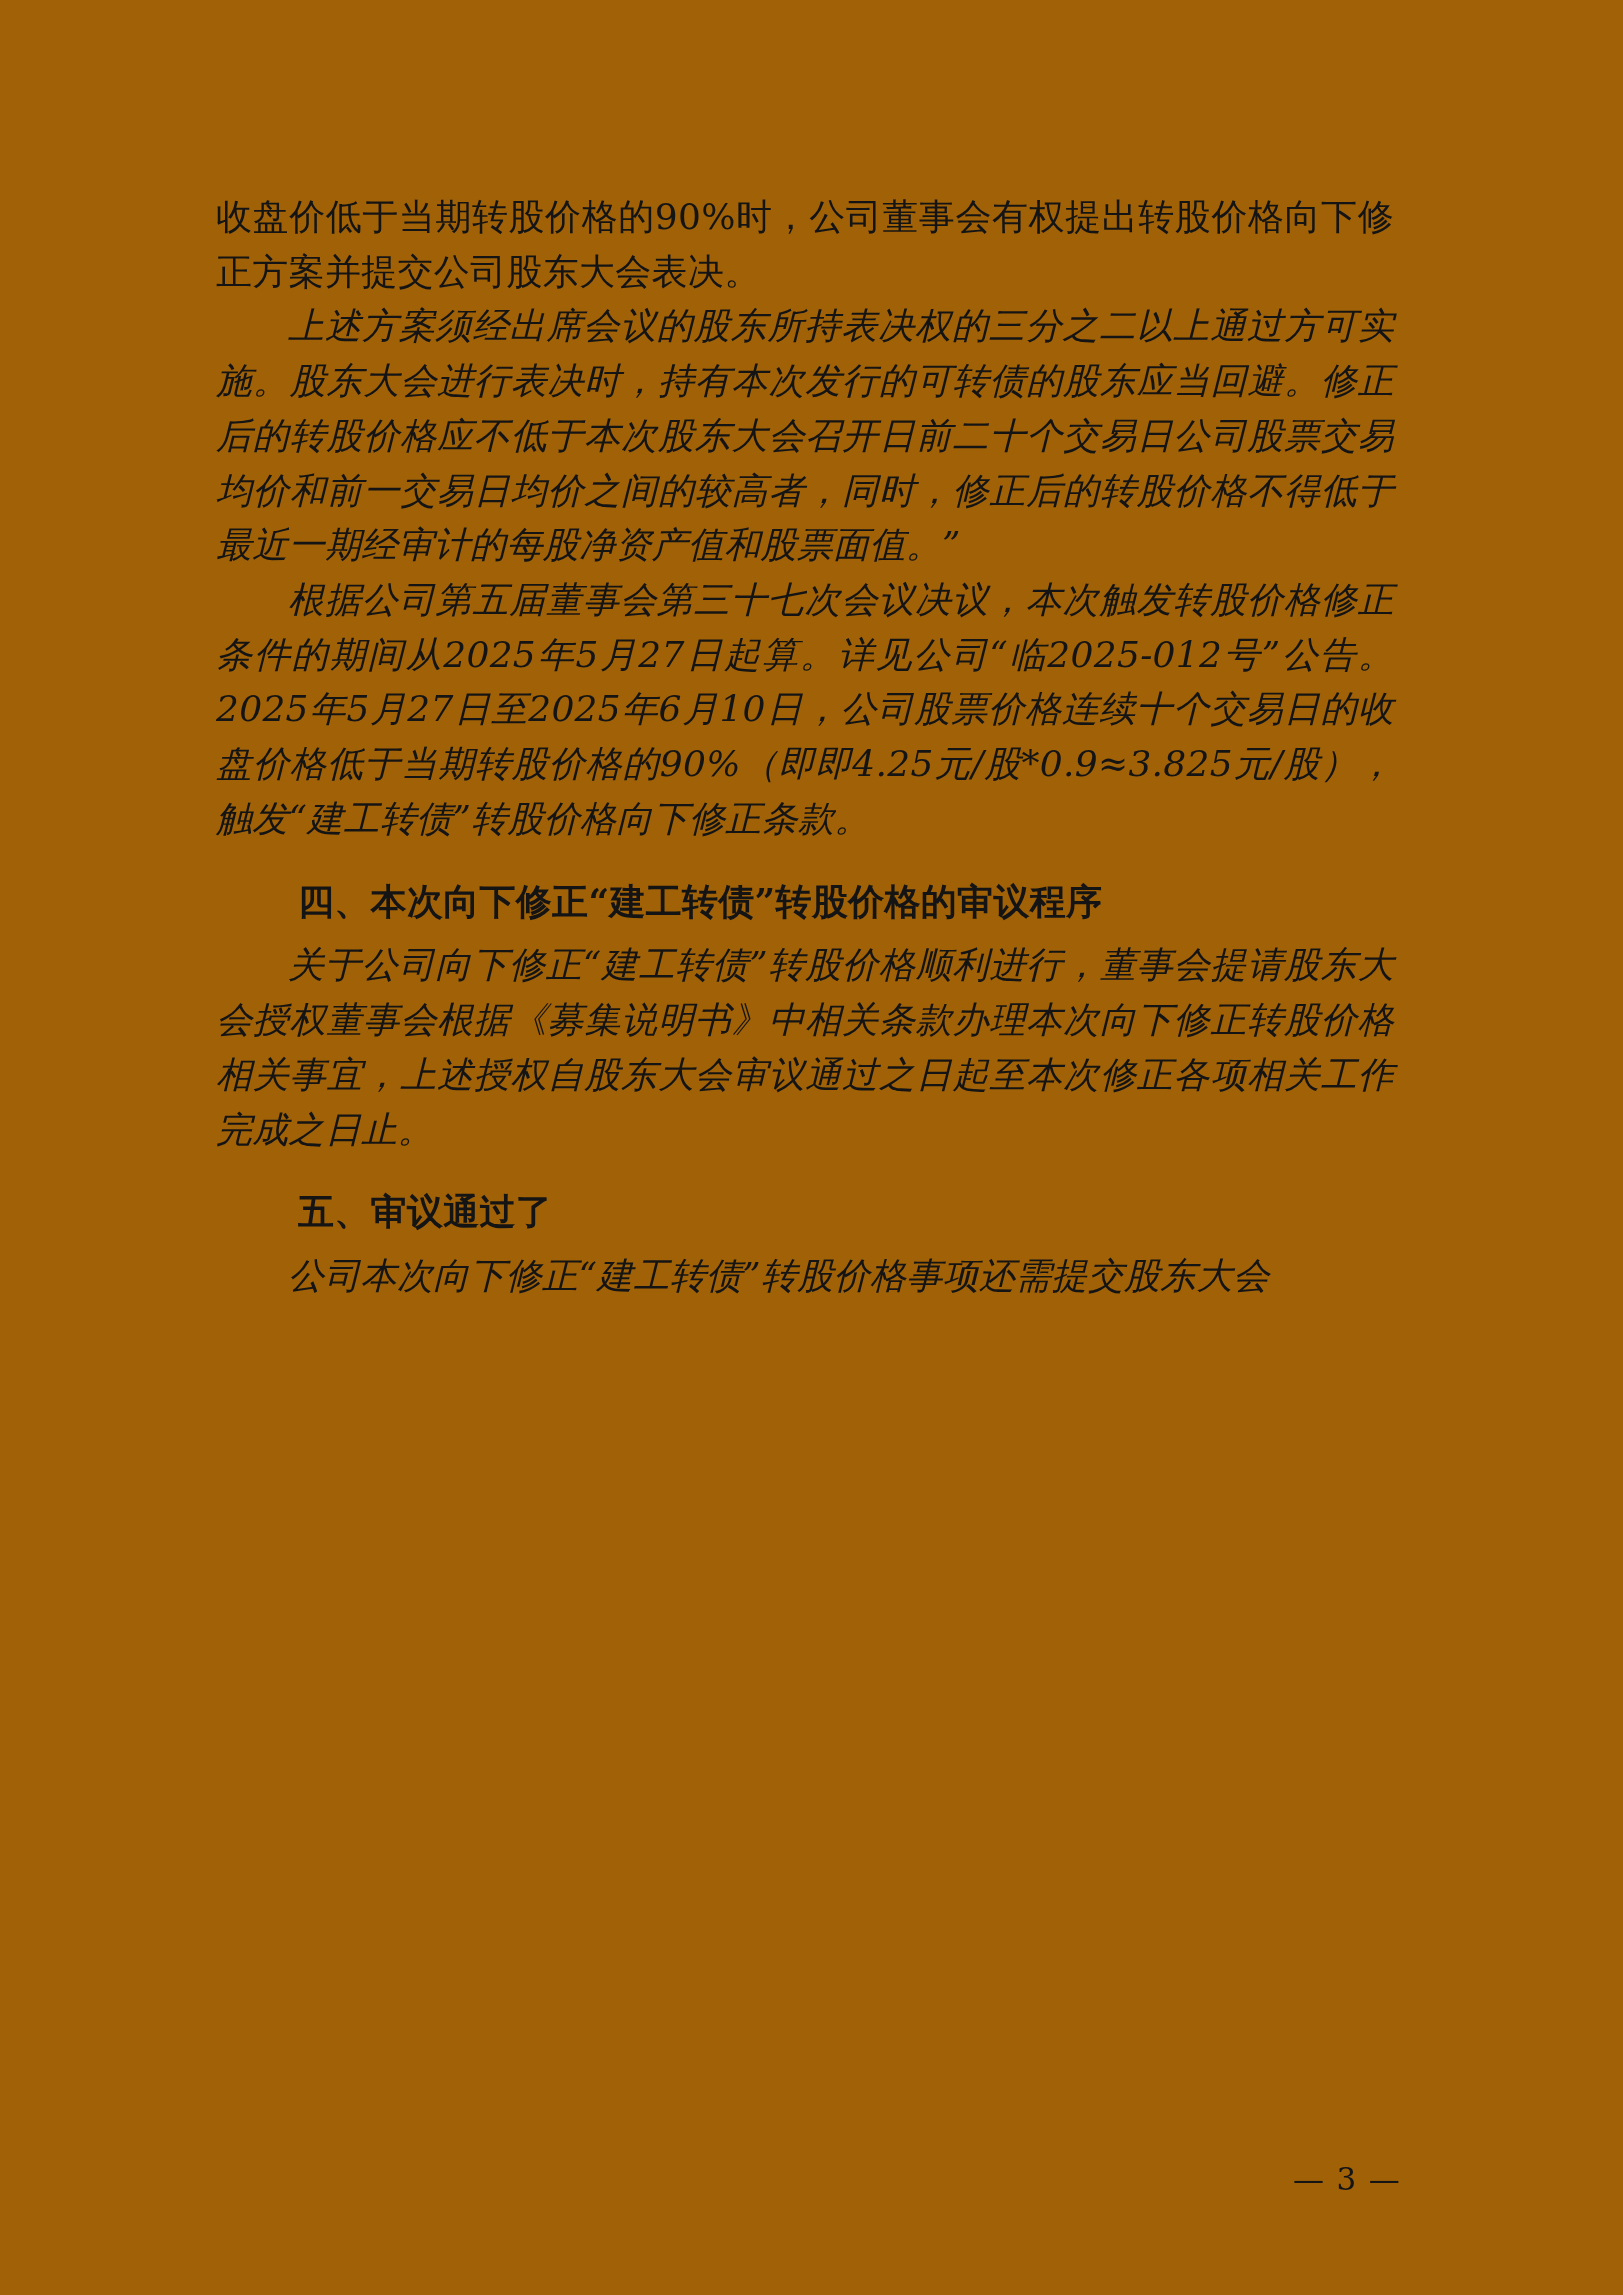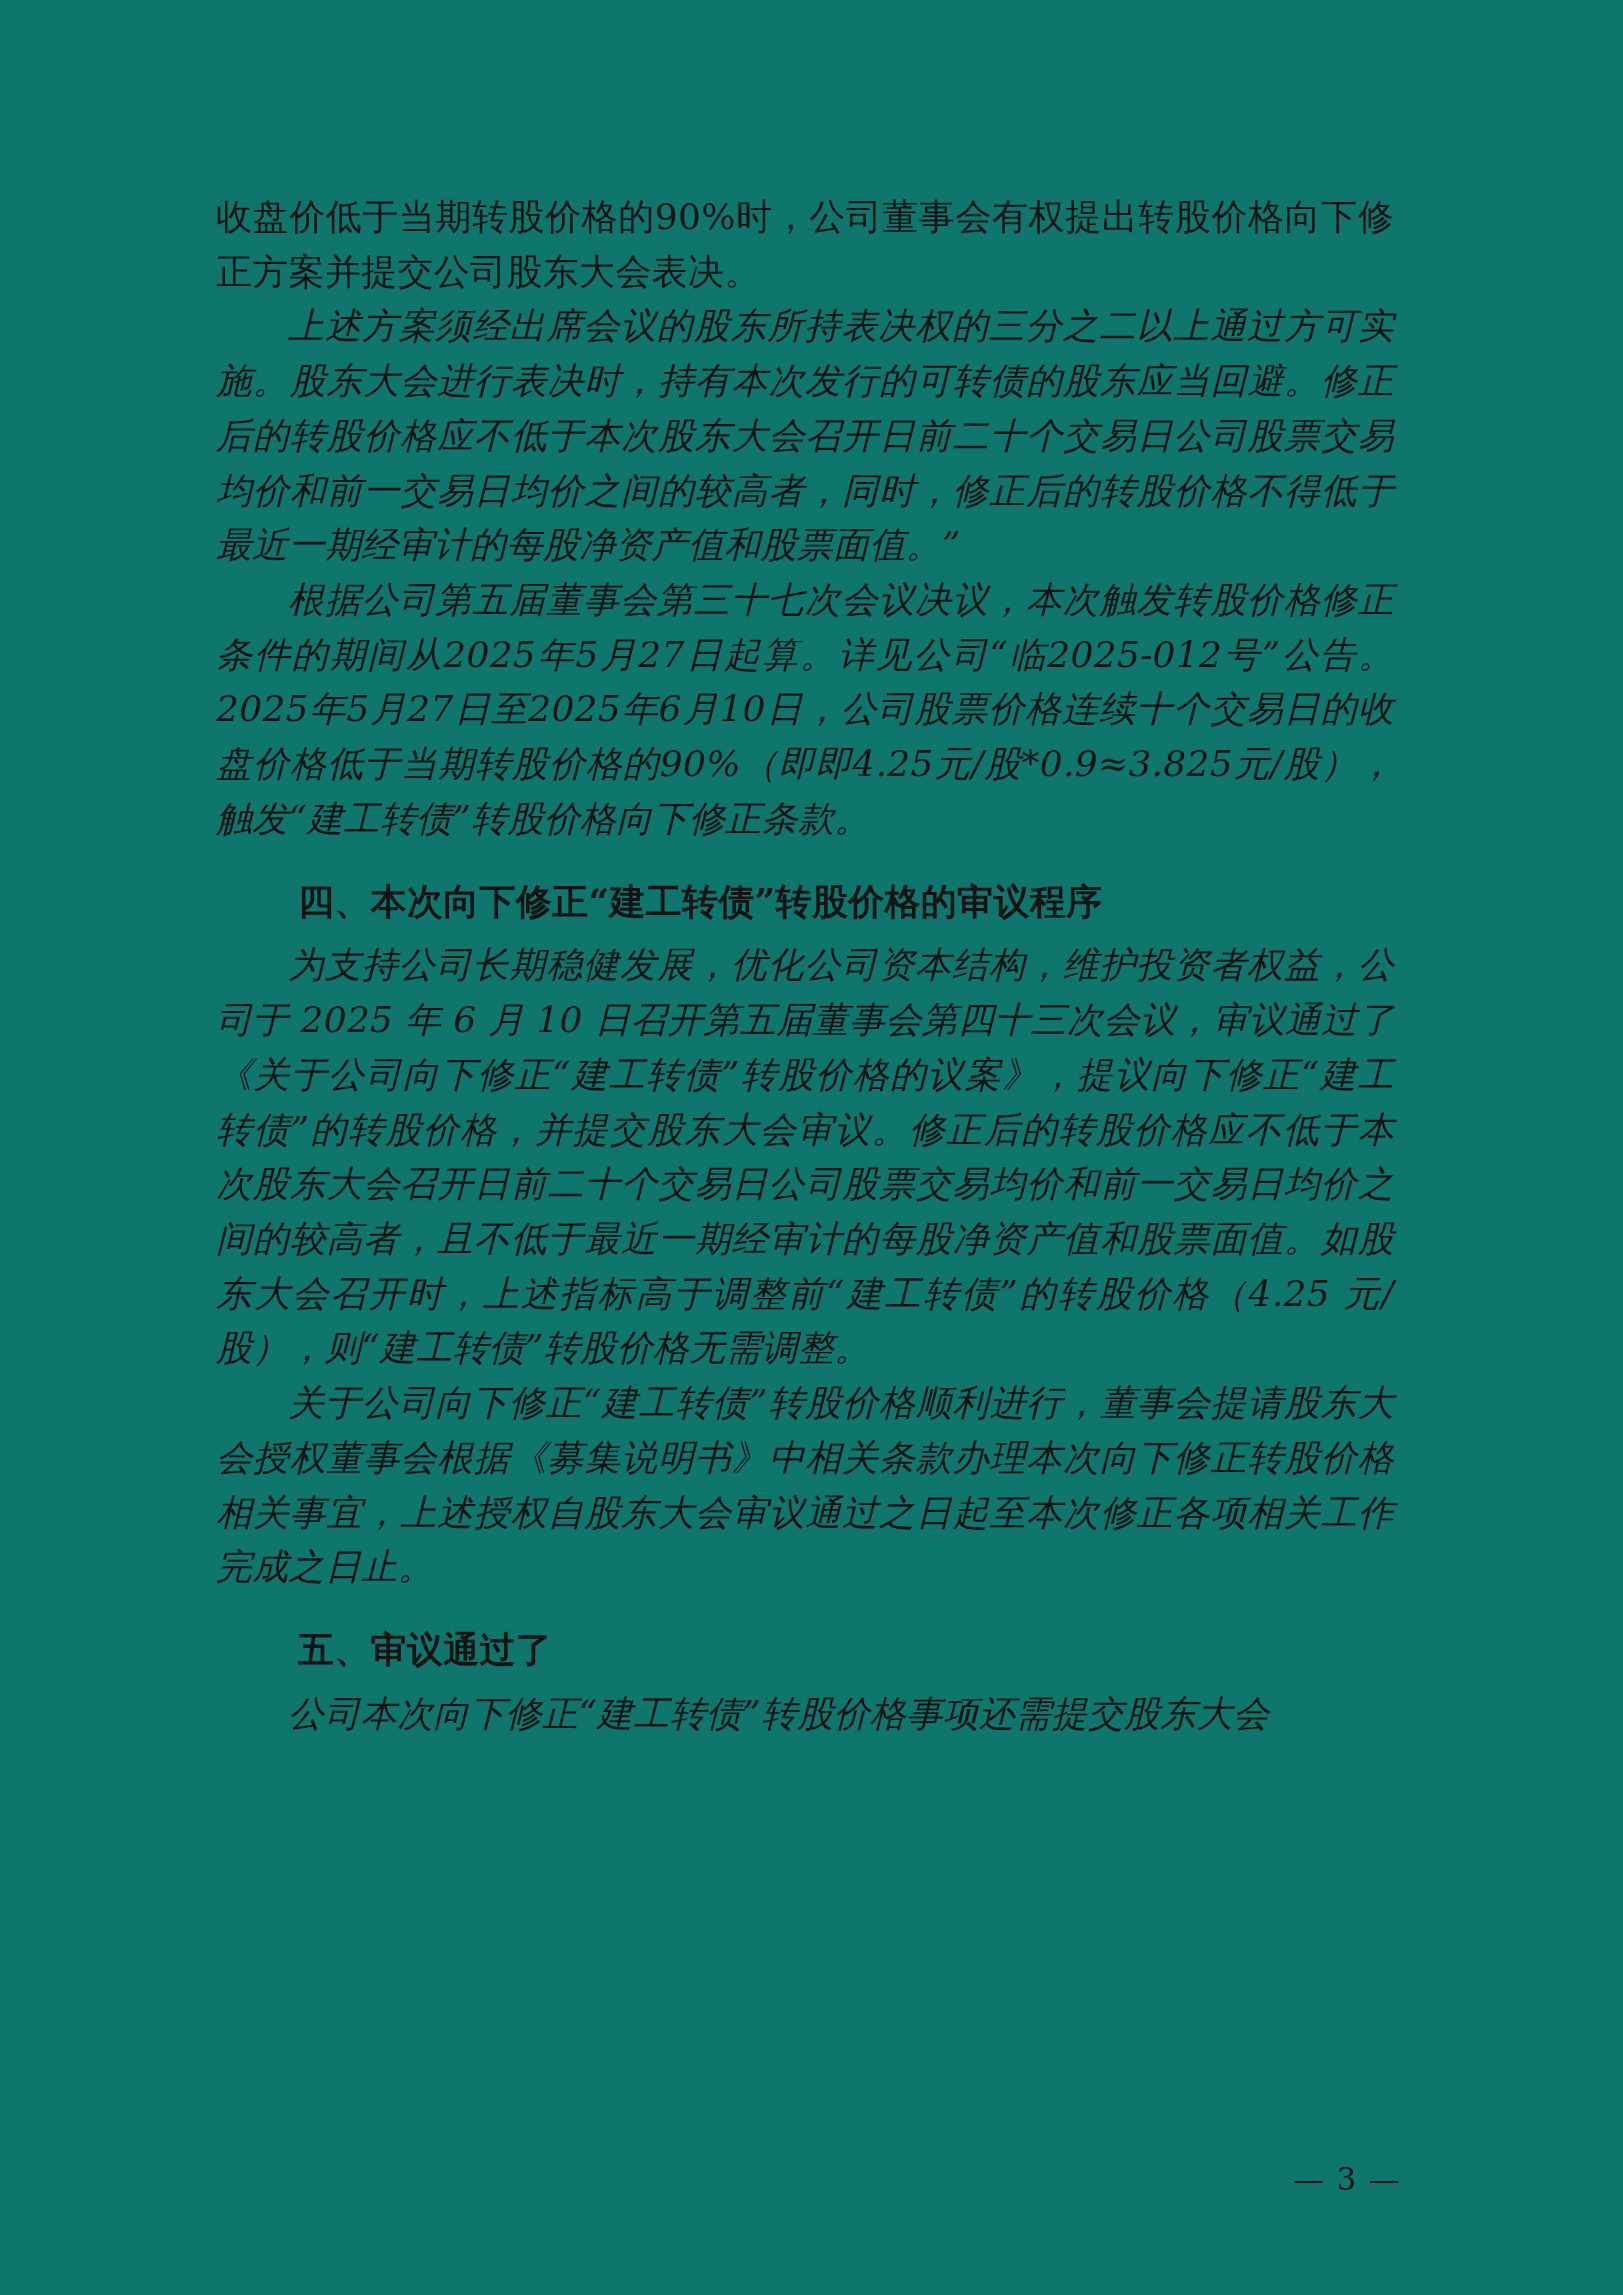--- a/index.html
+++ b/index.html
@@ -8,21 +8,21 @@
     background: #ffffff;
   }
   body {
     font-family: "DejaVu Serif", "Liberation Serif", serif;
     color: #141414;
   }
   .page {
     position: relative;
     width: 1623px;
     height: 2295px;
-    background: #0f766e;
+    background: #a16207;
     box-sizing: border-box;
     overflow: hidden;
   }
   .content {
     position: absolute;
     left: 216px;
     top: 190px;
     width: 1178px;
   }
   p.para {
@@ -65,21 +65,20 @@
     <p class="para">收盘价低于当期转股价格的90%时，公司董事会有权提出转股价格向下修正方案并提交公司股东大会表决。</p>
 
     <p class="para indent">上述方案须经出席会议的股东所持表决权的三分之二以上通过方可实施。股东大会进行表决时，持有本次发行的可转债的股东应当回避。修正后的转股价格应不低于本次股东大会召开日前二十个交易日公司股票交易均价和前一交易日均价之间的较高者，同时，修正后的转股价格不得低于最近一期经审计的每股净资产值和股票面值。”</p>
 
     <p class="para indent">根据公司第五届董事会第三十七次会议决议，本次触发转股价格修正条件的期间从2025年5月27日起算。详见公司“临2025-012号”公告。2025年5月27日至2025年6月10日，公司股票价格连续十个交易日的收盘价格低于当期转股价格的90%（即即4.25元/股*0.9≈3.825元/股），触发“建工转债”转股价格向下修正条款。</p>
 
     <div class="gap-m"></div>
 
     <p class="heading">四、本次向下修正“建工转债”转股价格的审议程序</p>
 
-    <p class="para indent">为支持公司长期稳健发展，优化公司资本结构，维护投资者权益，公司于 2025 年 6 月 10 日召开第五届董事会第四十三次会议，审议通过了《关于公司向下修正“建工转债”转股价格的议案》，提议向下修正“建工转债”的转股价格，并提交股东大会审议。修正后的转股价格应不低于本次股东大会召开日前二十个交易日公司股票交易均价和前一交易日均价之间的较高者，且不低于最近一期经审计的每股净资产值和股票面值。如股东大会召开时，上述指标高于调整前“建工转债”的转股价格（4.25 元/股），则“建工转债”转股价格无需调整。</p>
 
     <p class="para indent">关于公司向下修正“建工转债”转股价格顺利进行，董事会提请股东大会授权董事会根据《募集说明书》中相关条款办理本次向下修正转股价格相关事宜，上述授权自股东大会审议通过之日起至本次修正各项相关工作完成之日止。</p>
 
     <div class="gap-m"></div>
 
     <p class="heading">五、审议通过了</p>
 
     <p class="para indent">公司本次向下修正“建工转债”转股价格事项还需提交股东大会</p>
 
   </div>

